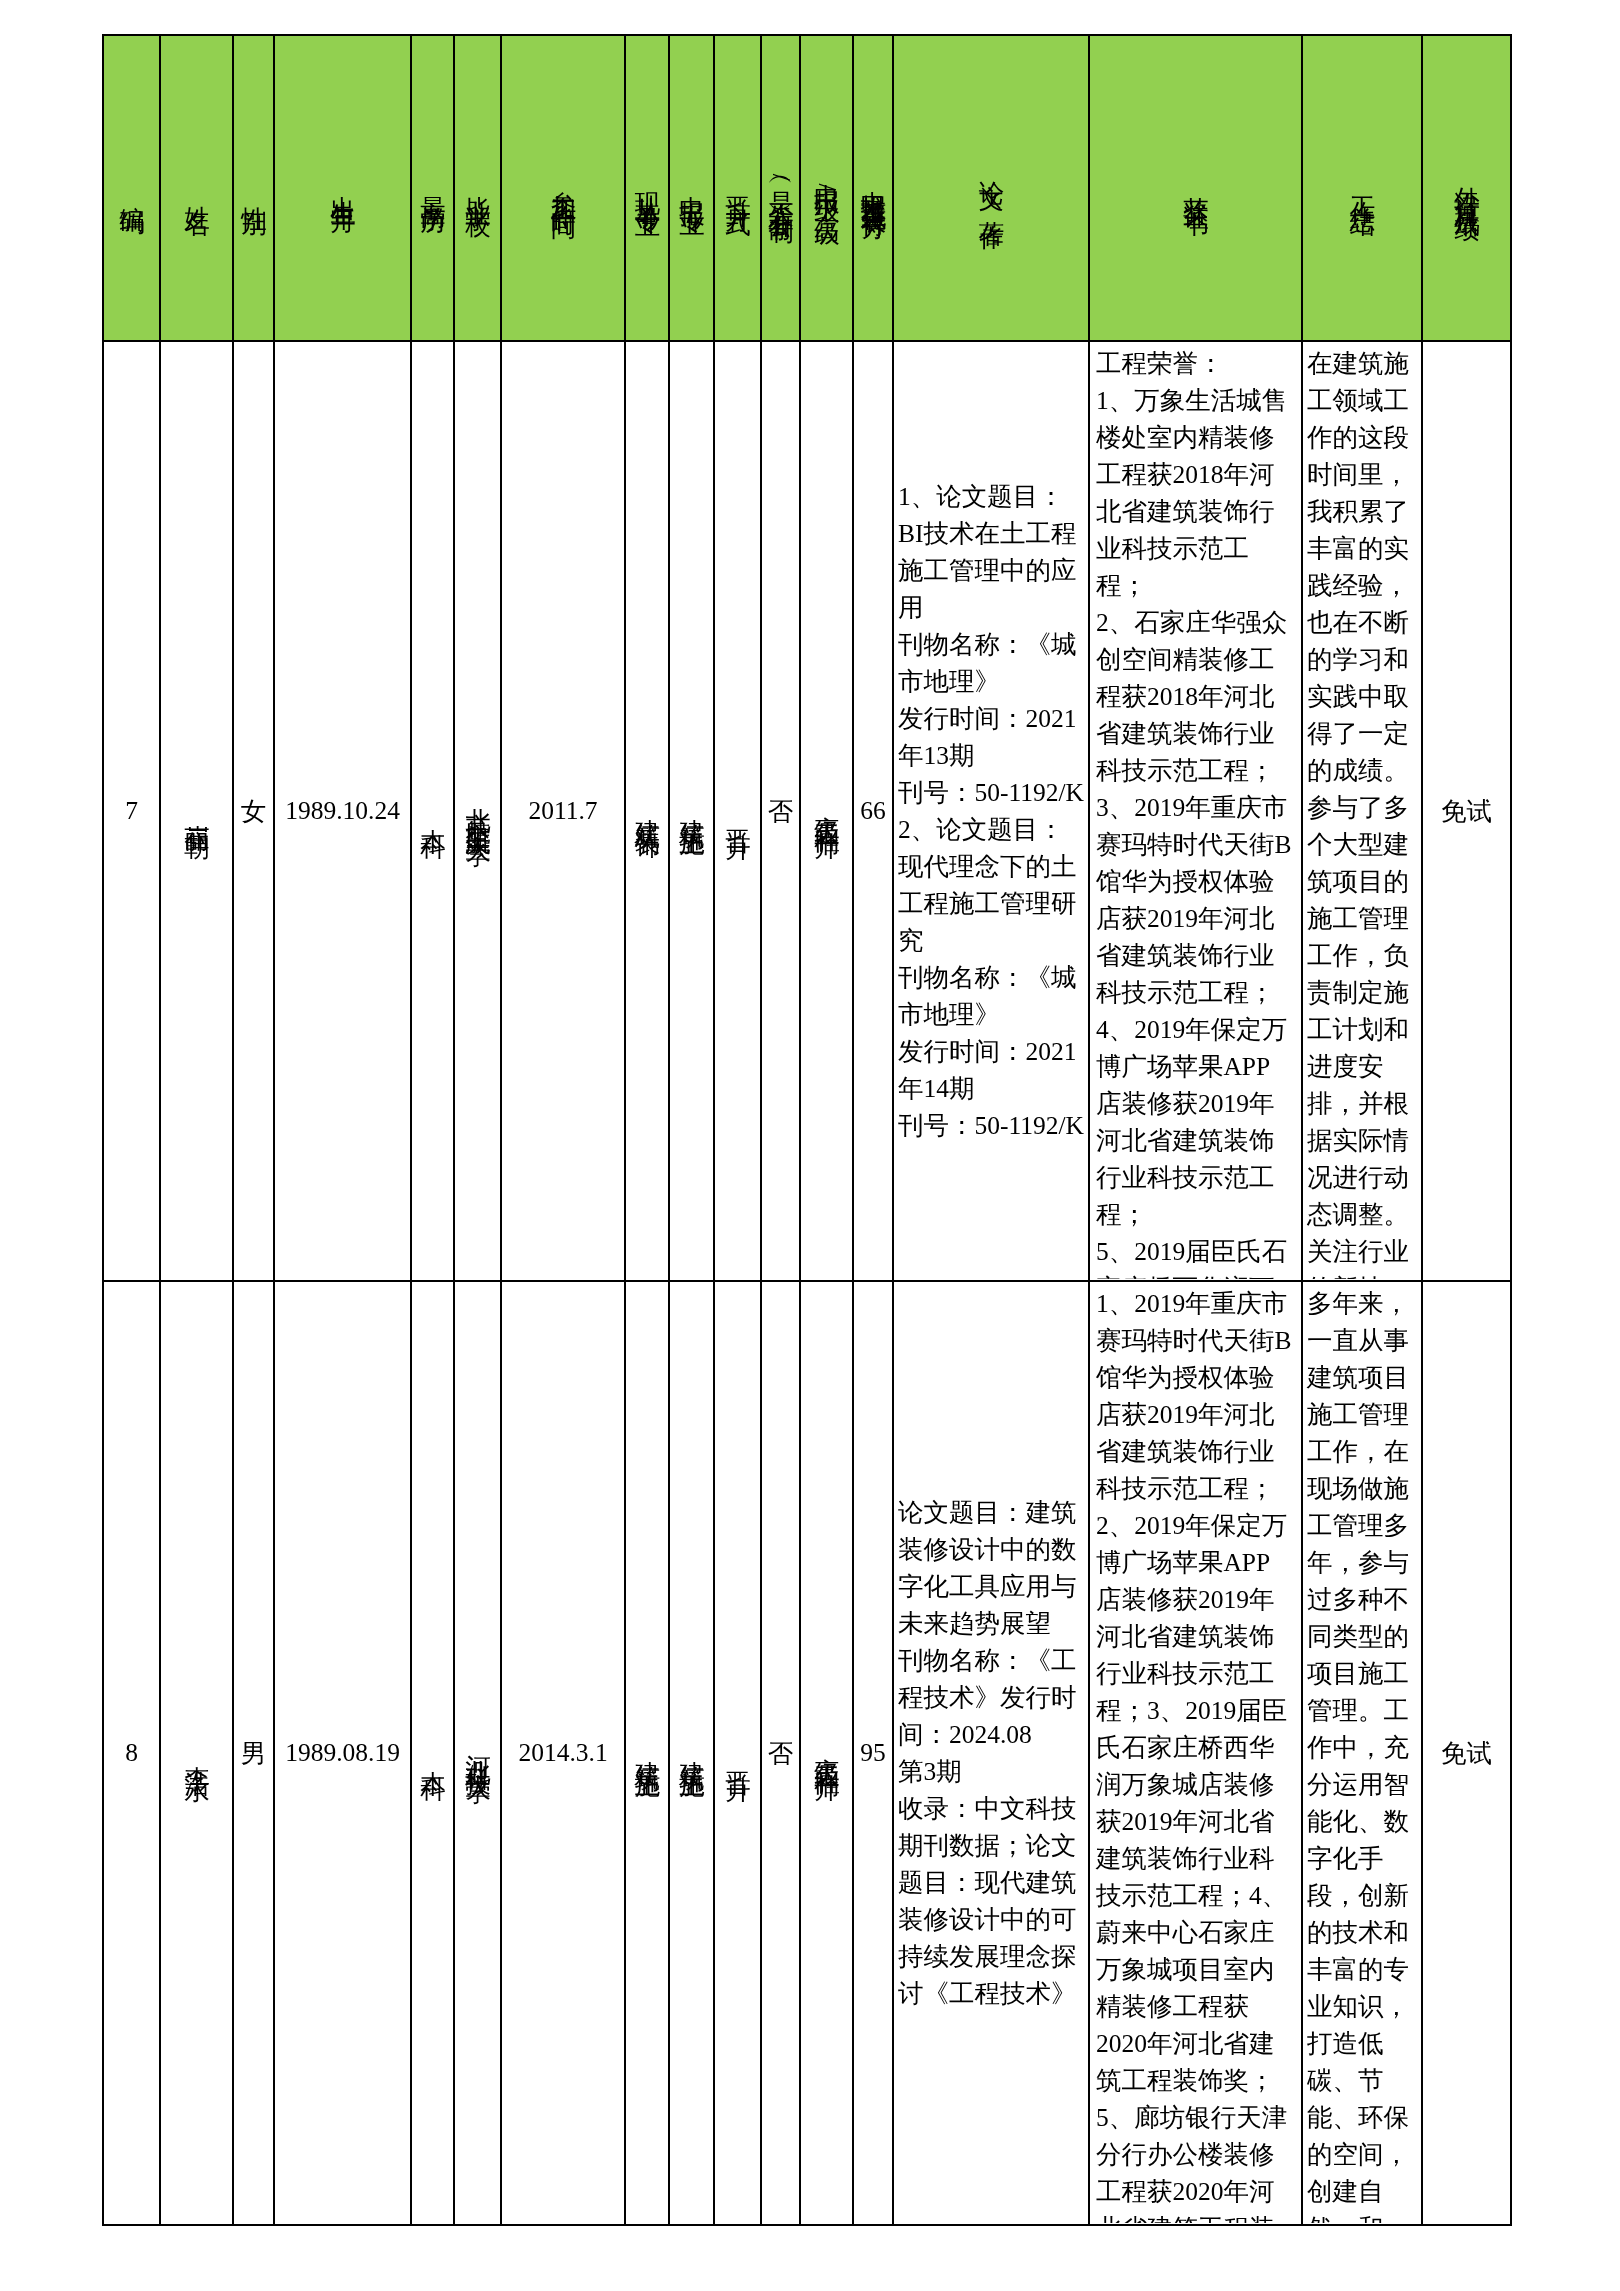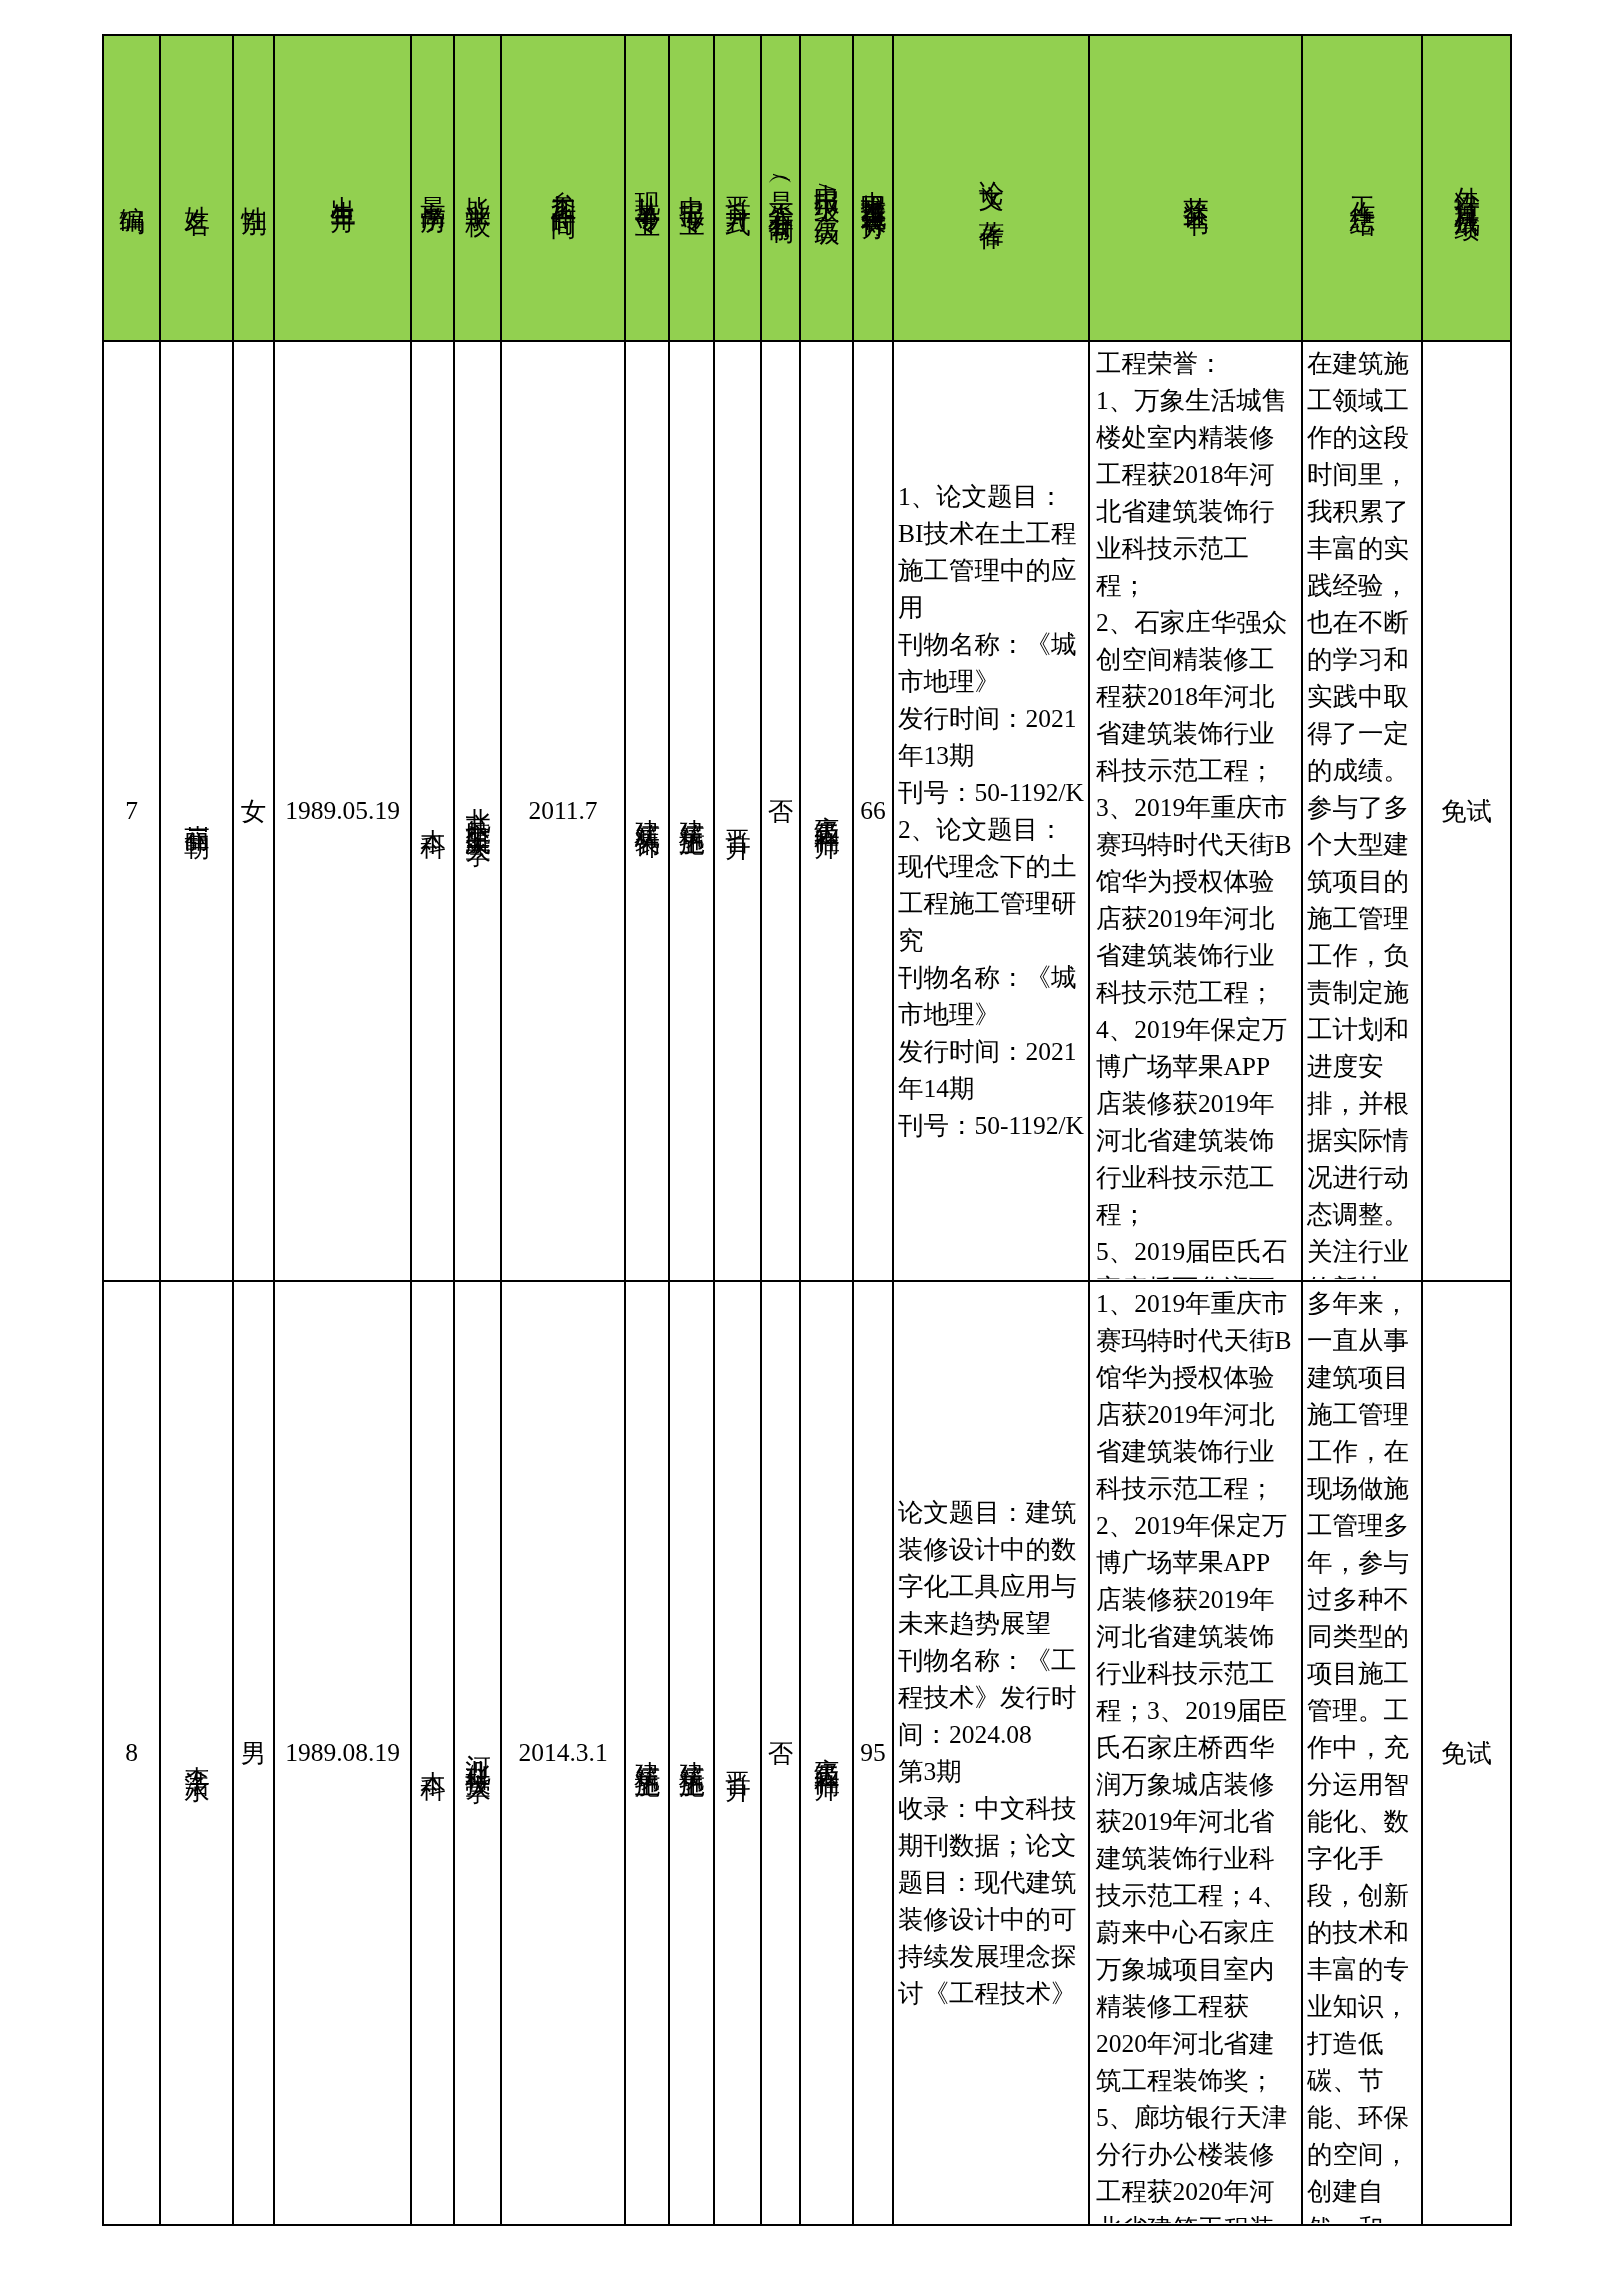--- a/index.html
+++ b/index.html
@@ -98,21 +98,21 @@
       <th><span class="v">论文＼著作</span></th>
       <th><span class="v">获奖证书</span></th>
       <th><span class="v">工作总结</span></th>
       <th><span class="v">外语计算机成绩</span></th>
     </tr>
 
     <tr class="r1">
       <td><span class="num">7</span></td>
       <td><span class="v">崔丽朝</span></td>
       <td><span>女</span></td>
-      <td><span class="num">1989.05.19</span></td>
+      <td><span class="num">1989.10.24</span></td>
       <td><span class="v">本科</span></td>
       <td><span class="v">北京航空航天大学</span></td>
       <td><span class="num">2011.7</span></td>
       <td><span class="v">建筑装饰</span></td>
       <td><span class="v">建筑施工</span></td>
       <td><span class="v">晋升</span></td>
       <td><span>否</span></td>
       <td><span class="v">高级工程师</span></td>
       <td><span class="num">66</span></td>
       <td class="txt">

